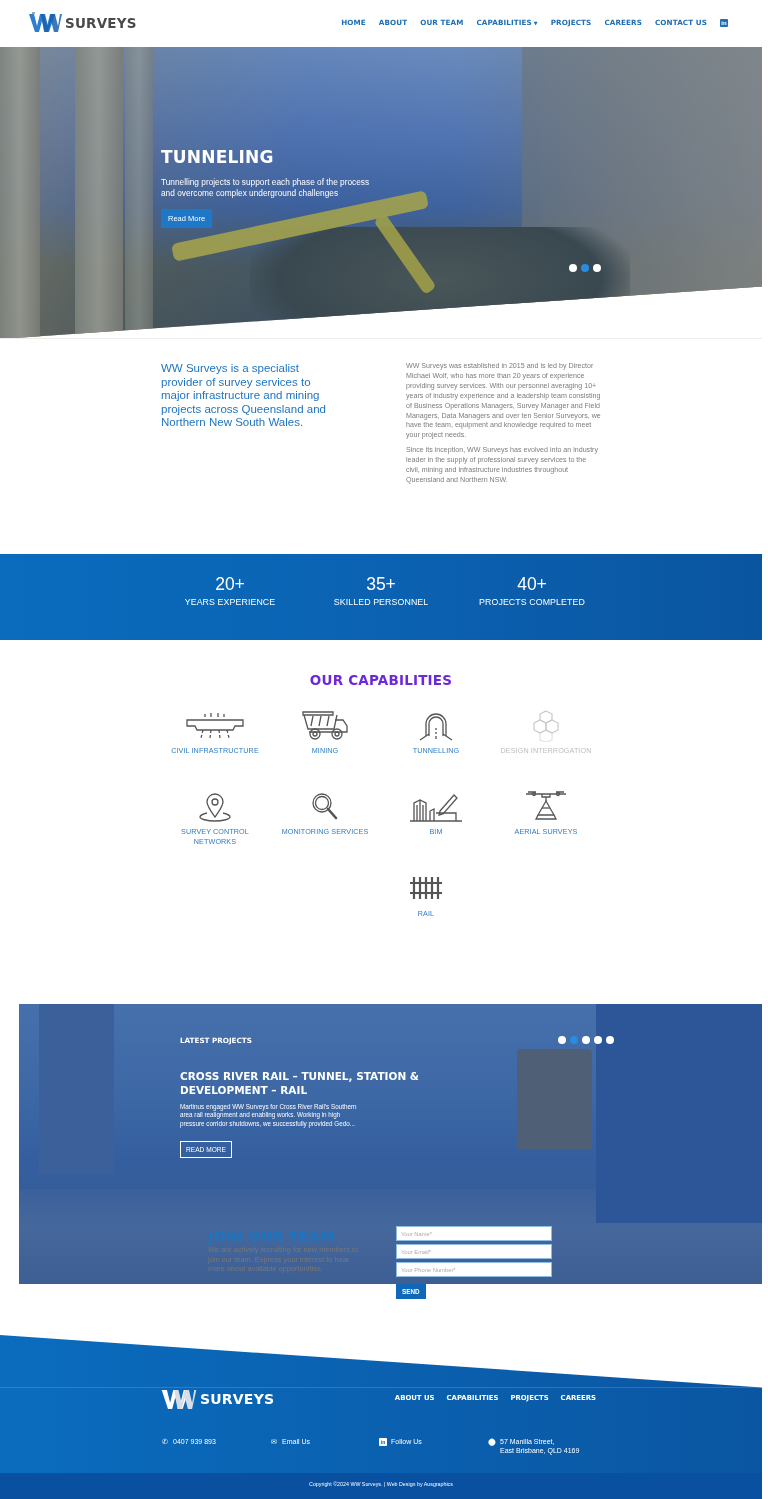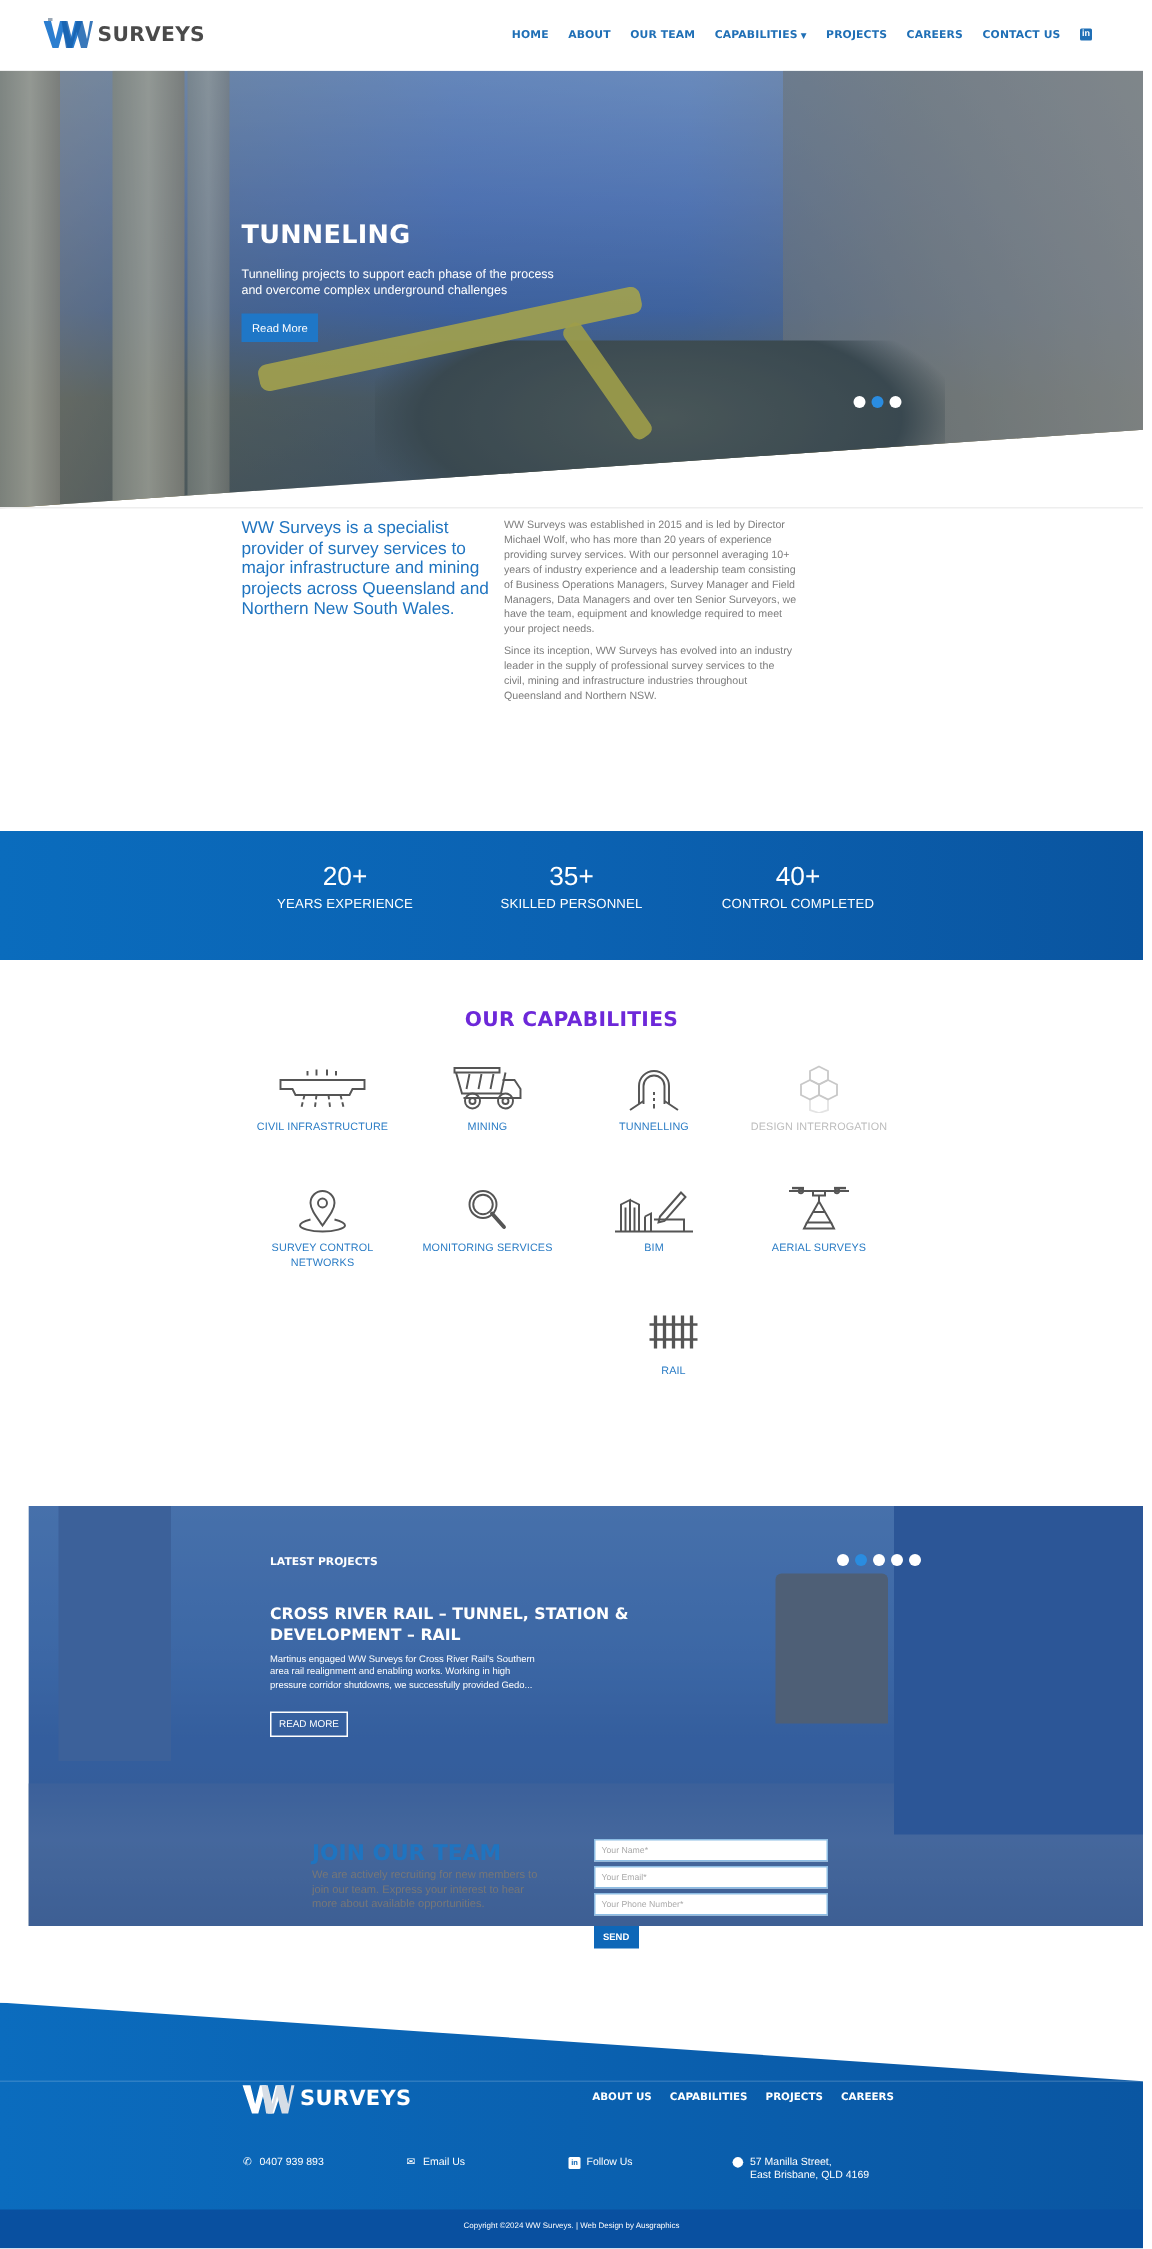--- a/index.html
+++ b/index.html
@@ -33,21 +33,21 @@
   .hero-content { position: absolute; left: 161px; top: 100px; width: 220px; }
   .hero-title { font-family: "DejaVu Sans", sans-serif; font-weight: bold; font-size: 17px; color: #fff; letter-spacing: 0.2px; }
   .hero-desc { margin-top: 10px; font-size: 8.3px; line-height: 11px; color: #fff; }
   .hero-btn { display: inline-block; margin-top: 10px; background: #1f77c7; color: #fff; font-size: 7.5px; padding: 5px 7px; border: none; }
   .hero-dots { position: absolute; left: 569px; top: 217px; display: flex; gap: 4px; }
   .dot { width: 8px; height: 8px; border-radius: 50%; background: #fff; }
   .dot.active { background: #2a8ce0; }
   .hero-divider { position: absolute; top: 338px; left: 0; width: 762px; height: 1px; background: #eeeeee; }
 
   
-  .intro { position: absolute; top: 346px; left: 161px; width: 440px; display: flex; justify-content: flex-start; }
+  .intro { position: absolute; top: 362px; left: 161px; width: 440px; display: flex; justify-content: space-between; }
   .intro-lead { width: 175px; font-size: 11.5px; line-height: 13.5px; color: #1f74c0; }
   .intro-body { width: 195px; font-size: 7.1px; line-height: 9.9px; color: #7c7c7c; }
   .intro-body p + p { margin-top: 5px; }
 
   
   .stats { position: absolute; top: 554px; left: 0; width: 762px; height: 86px; background: linear-gradient(90deg, #0a6cbd 0%, #0b62b2 50%, #0a55a0 100%); }
   .stat { position: absolute; top: 19px; text-align: center; color: #fff; }
   .stat-num { font-size: 17.5px; line-height: 22px; }
   .stat-label { font-size: 8.8px; margin-top: 2px; letter-spacing: 0.1px; }
 
@@ -158,21 +158,21 @@
     <div class="stat" style="left:182px;width:96px;">
       <div class="stat-num">20+</div>
       <div class="stat-label">YEARS EXPERIENCE</div>
     </div>
     <div class="stat" style="left:330px;width:102px;">
       <div class="stat-num">35+</div>
       <div class="stat-label">SKILLED PERSONNEL</div>
     </div>
     <div class="stat" style="left:474px;width:116px;">
       <div class="stat-num">40+</div>
-      <div class="stat-label">CONTROL COMPLETED</div>
+      <div class="stat-label">PROJECTS COMPLETED</div>
     </div>
   </section>
 
   <h2 class="cap-title">OUR CAPABILITIES</h2>
 
   <a class="cap-item" style="left:160px;top:710px;">
     <svg class="cap-icon" viewBox="0 0 60 32" fill="none" stroke="#555" stroke-width="1.3">
       <path d="M2 10h56v6H50l-2 4H12l-2-4H2z"></path>
       <path d="M20 4v3M26 3v4M33 3v4M39 4v3"></path>
       <path d="M18 20l-2 8M26 20l-1 8M34 20l1 8M42 20l2 8" stroke-dasharray="3 2"></path>
@@ -246,21 +246,21 @@
         <circle cx="42" cy="3" r="1.5"></circle>
       <path d="M26 3v3h8V3"></path>
       <path d="M30 6v4"></path>
       <path d="M30 10l-8 14h16z"></path>
       <path d="M26 17h8"></path>
       <path d="M22 24l-2 4h20l-2-4"></path>
     </svg>
     <div class="cap-label">AERIAL SURVEYS</div>
   </a>
 
-  <a class="cap-item" style="left:394px;top:873px;">
+  <a class="cap-item" style="left:371px;top:873px;">
     <svg class="cap-icon" viewBox="0 0 60 32" fill="none" stroke="#555" stroke-width="2.2">
       <path d="M14 10h32M14 20h32" stroke-width="1.8"></path>
       <path d="M18 4v22M24 4v22M30 4v22M36 4v22M42 4v22"></path>
     </svg>
     <div class="cap-label">RAIL</div>
   </a>
 
   <section class="projects">
     <div class="proj-bg"></div>
     <div class="proj-ground"></div>

